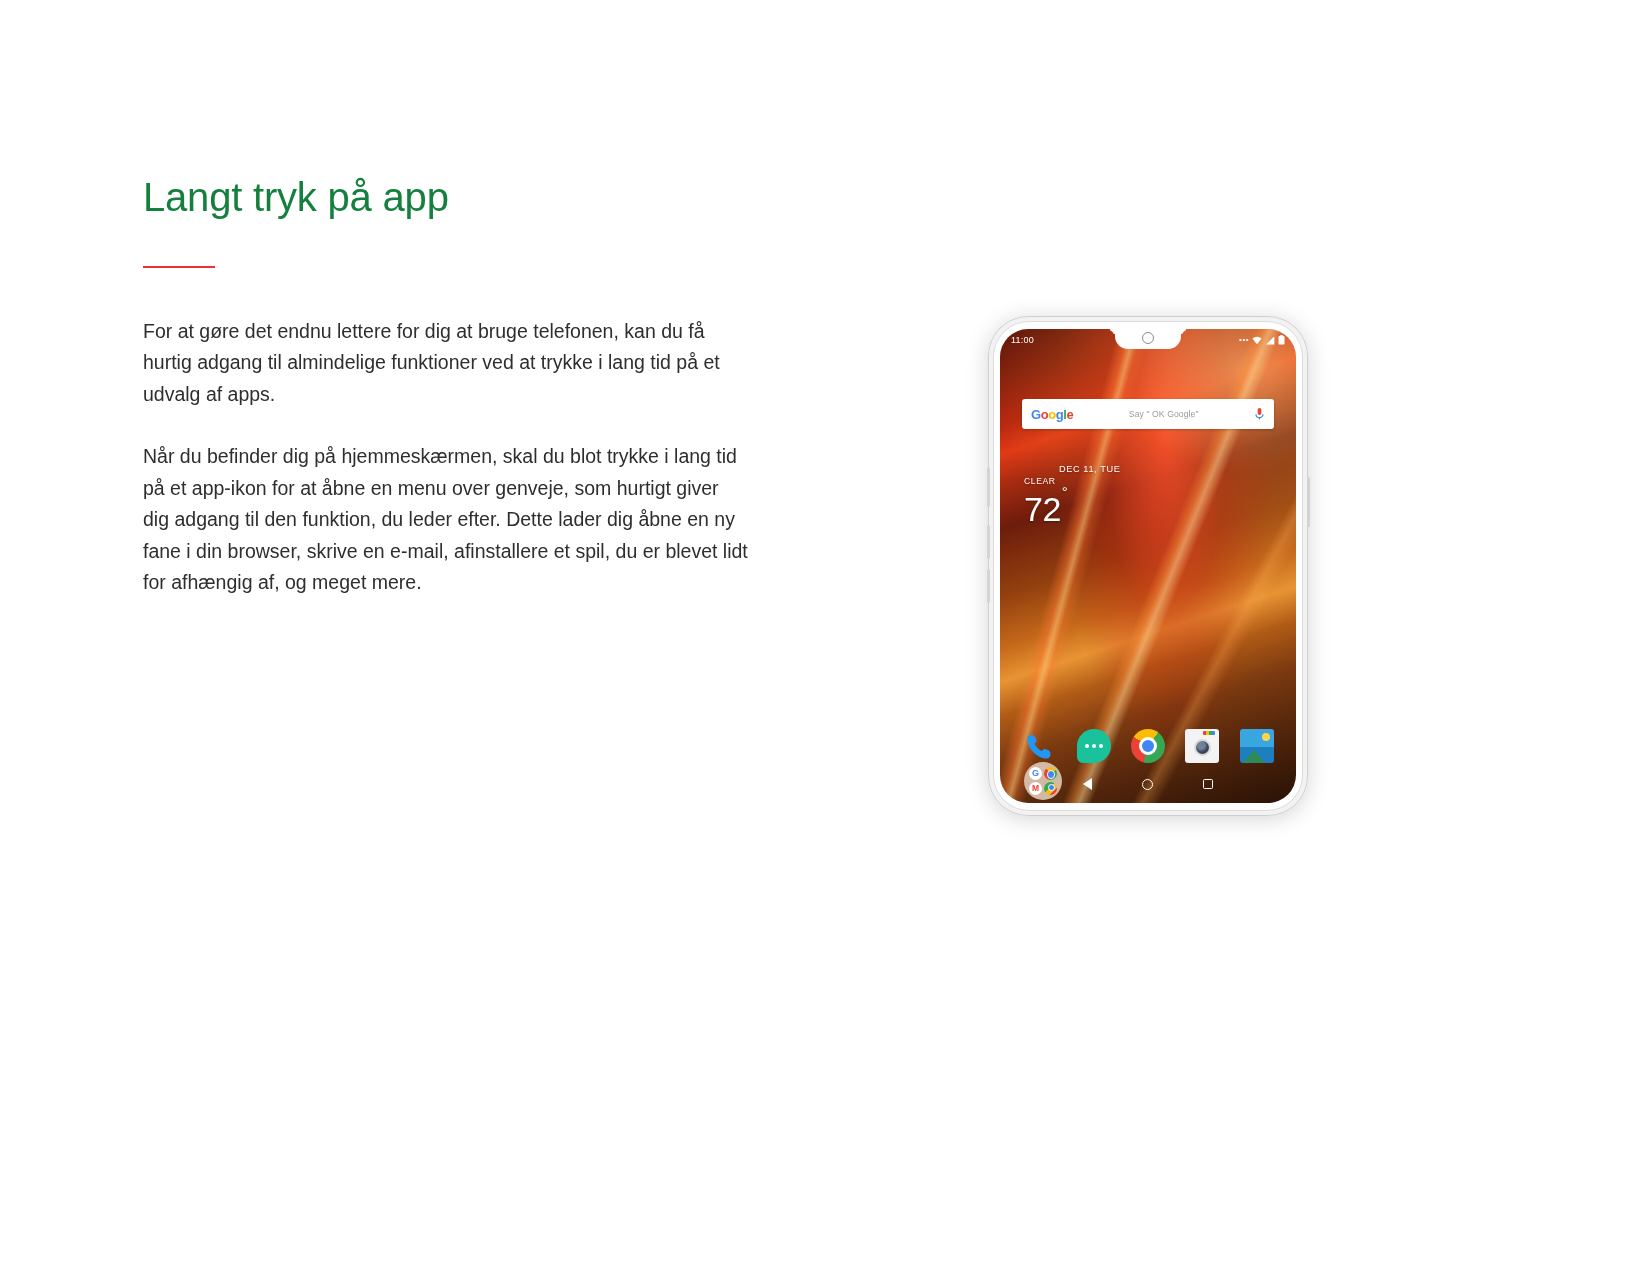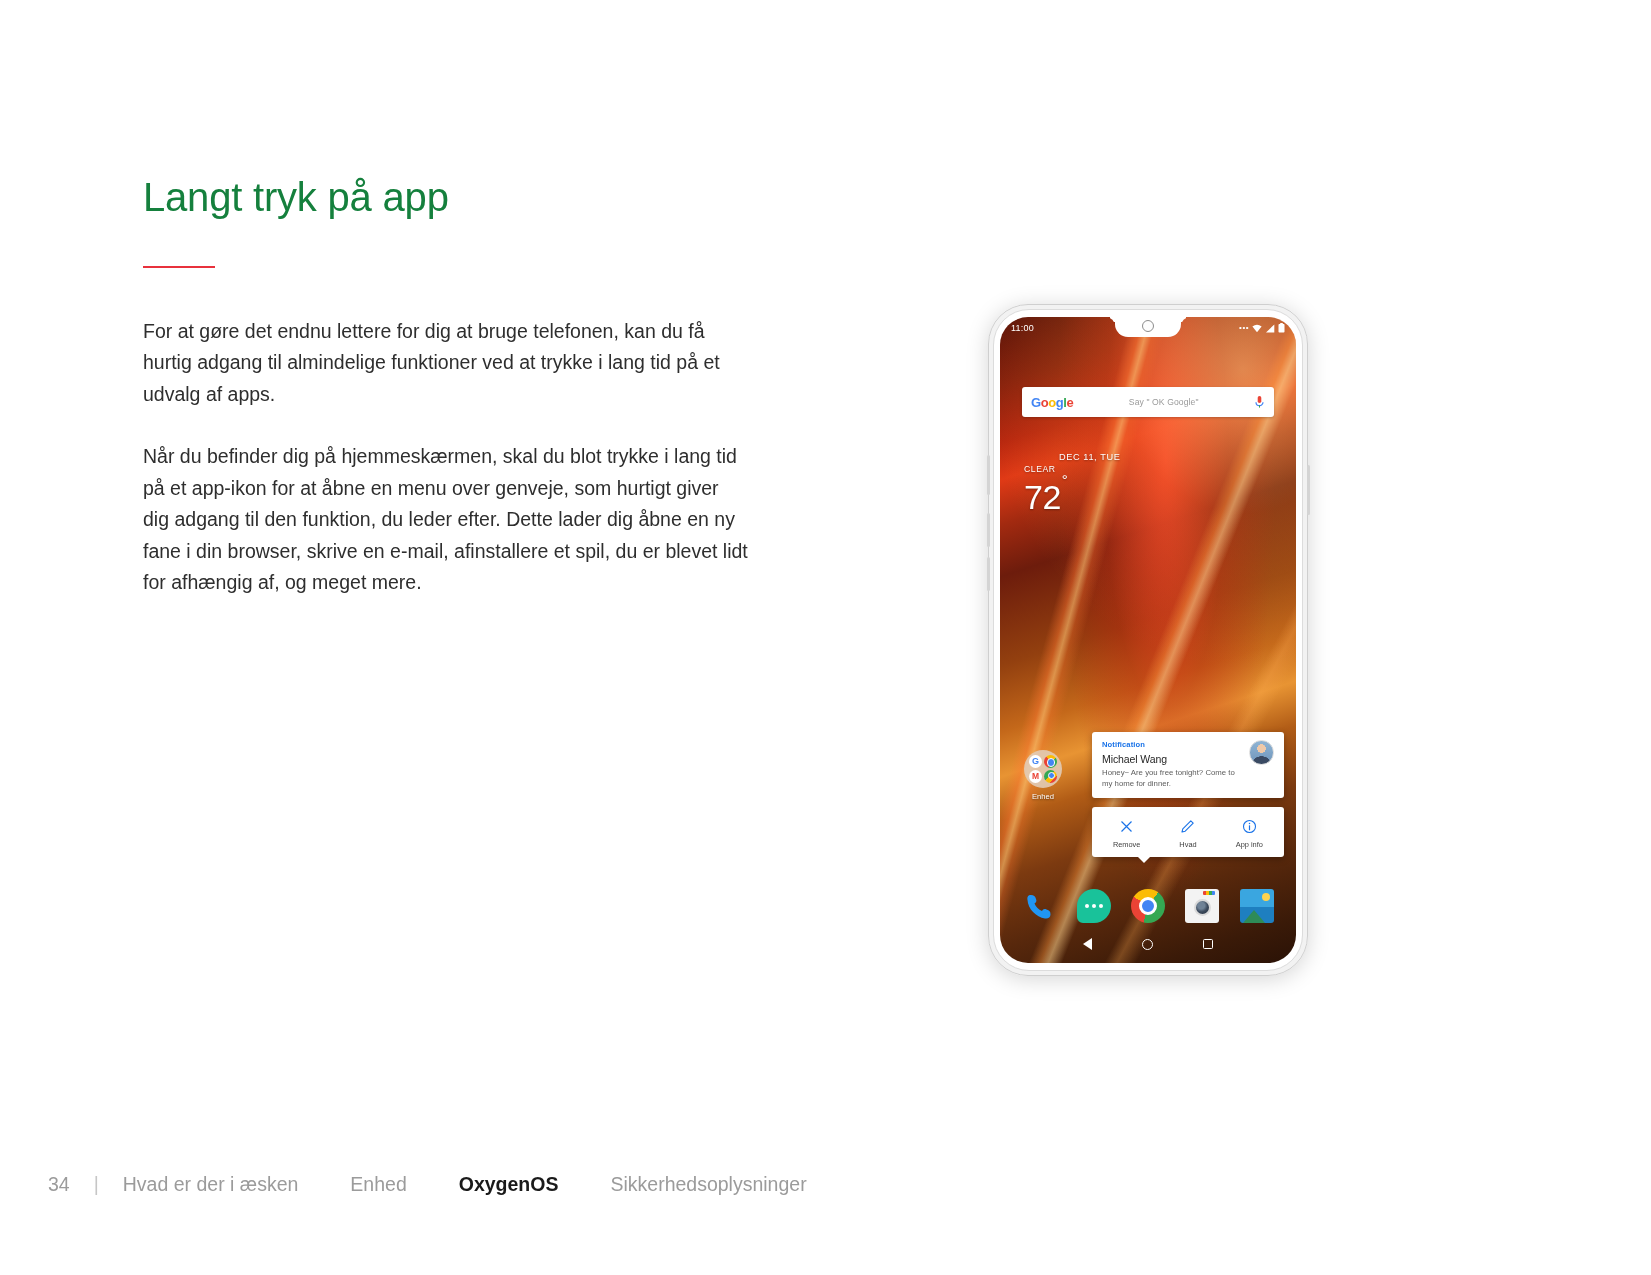--- a/index.html
+++ b/index.html
@@ -71,23 +71,23 @@
   .footer-page { margin-right: 24px; }
   .footer-sep { margin-right: 24px; color: #c6c6c6; }
   .footer-item { margin-right: 52px; color: #9b9b9b; }
   .footer-item.active { color: #1a1a1a; font-weight: 700; }
   .footer-item:last-child { margin-right: 0; }
 
   
   .phone-wrap {
     position: absolute;
     left: 988px;
-    top: 304px;
+    top: 316px;
     width: 320px;
-    height: 672px;
+    height: 500px;
   }
 
   .phone-shadow {
     position: absolute;
     inset: 0;
     border-radius: 40px;
     box-shadow: 0 3px 22px rgba(0,0,0,0.17);
   }
 
   .phone-outer {
@@ -535,28 +535,20 @@
 
   <div class="content-col">
     <h1 class="page-title">Langt tryk på app</h1>
     <div class="title-rule"></div>
     <div class="body-block">
       <p class="body-para">For at gøre det endnu lettere for dig at bruge telefonen, kan du få hurtig adgang til almindelige funktioner ved at trykke i lang tid på et udvalg af apps.</p>
       <p class="body-para">Når du befinder dig på hjemmeskærmen, skal du blot trykke i lang tid på et app-ikon for at åbne en menu over genveje, som hurtigt giver dig adgang til den funktion, du leder efter. Dette lader dig åbne en ny fane i din browser, skrive en e-mail, afinstallere et spil, du er blevet lidt for afhængig af, og meget mere.</p>
     </div>
   </div>
 
-  <div class="footer">
-    <span class="footer-page">34</span>
-    <span class="footer-sep">|</span>
-    <span class="footer-item">Hvad er der i æsken</span>
-    <span class="footer-item">Enhed</span>
-    <span class="footer-item active">OxygenOS</span>
-    <span class="footer-item">Sikkerhedsoplysninger</span>
-  </div>
 
   <div class="phone-wrap">
     <div class="phone-shadow"></div>
     <div class="phone-outer">
       <div class="btn-alert"></div>
       <div class="btn-vol1"></div>
       <div class="btn-vol2"></div>
       <div class="btn-power"></div>
       <div class="phone-inner-ring"></div>
 
@@ -612,28 +604,20 @@
         <div class="folder">
           <div class="folder-circle">
             <span class="mini mini-g">G</span>
             <span class="mini mini-chrome"></span>
             <span class="mini mini-gmail">M</span>
             <span class="mini mini-maps"></span>
           </div>
           <div class="folder-label">Enhed</div>
         </div>
 
-        <div class="notif-card">
-          <div class="notif-body">
-            <div class="notif-kind">Notification</div>
-            <div class="notif-name">Michael Wang</div>
-            <div class="notif-msg">Honey~ Are you free tonight? Come to my home for dinner.</div>
-          </div>
-          <div class="notif-avatar"></div>
-        </div>
 
         <div class="actions-card">
           <div class="action">
             <div class="action-ico">
               <svg width="15" height="15" viewBox="0 0 15 15">
                 <path d="M2.5 2.5 L12.5 12.5 M12.5 2.5 L2.5 12.5" stroke="#1a73e8" stroke-width="1.2" fill="none"></path>
               </svg>
             </div>
             <div class="action-label">Remove</div>
           </div>

